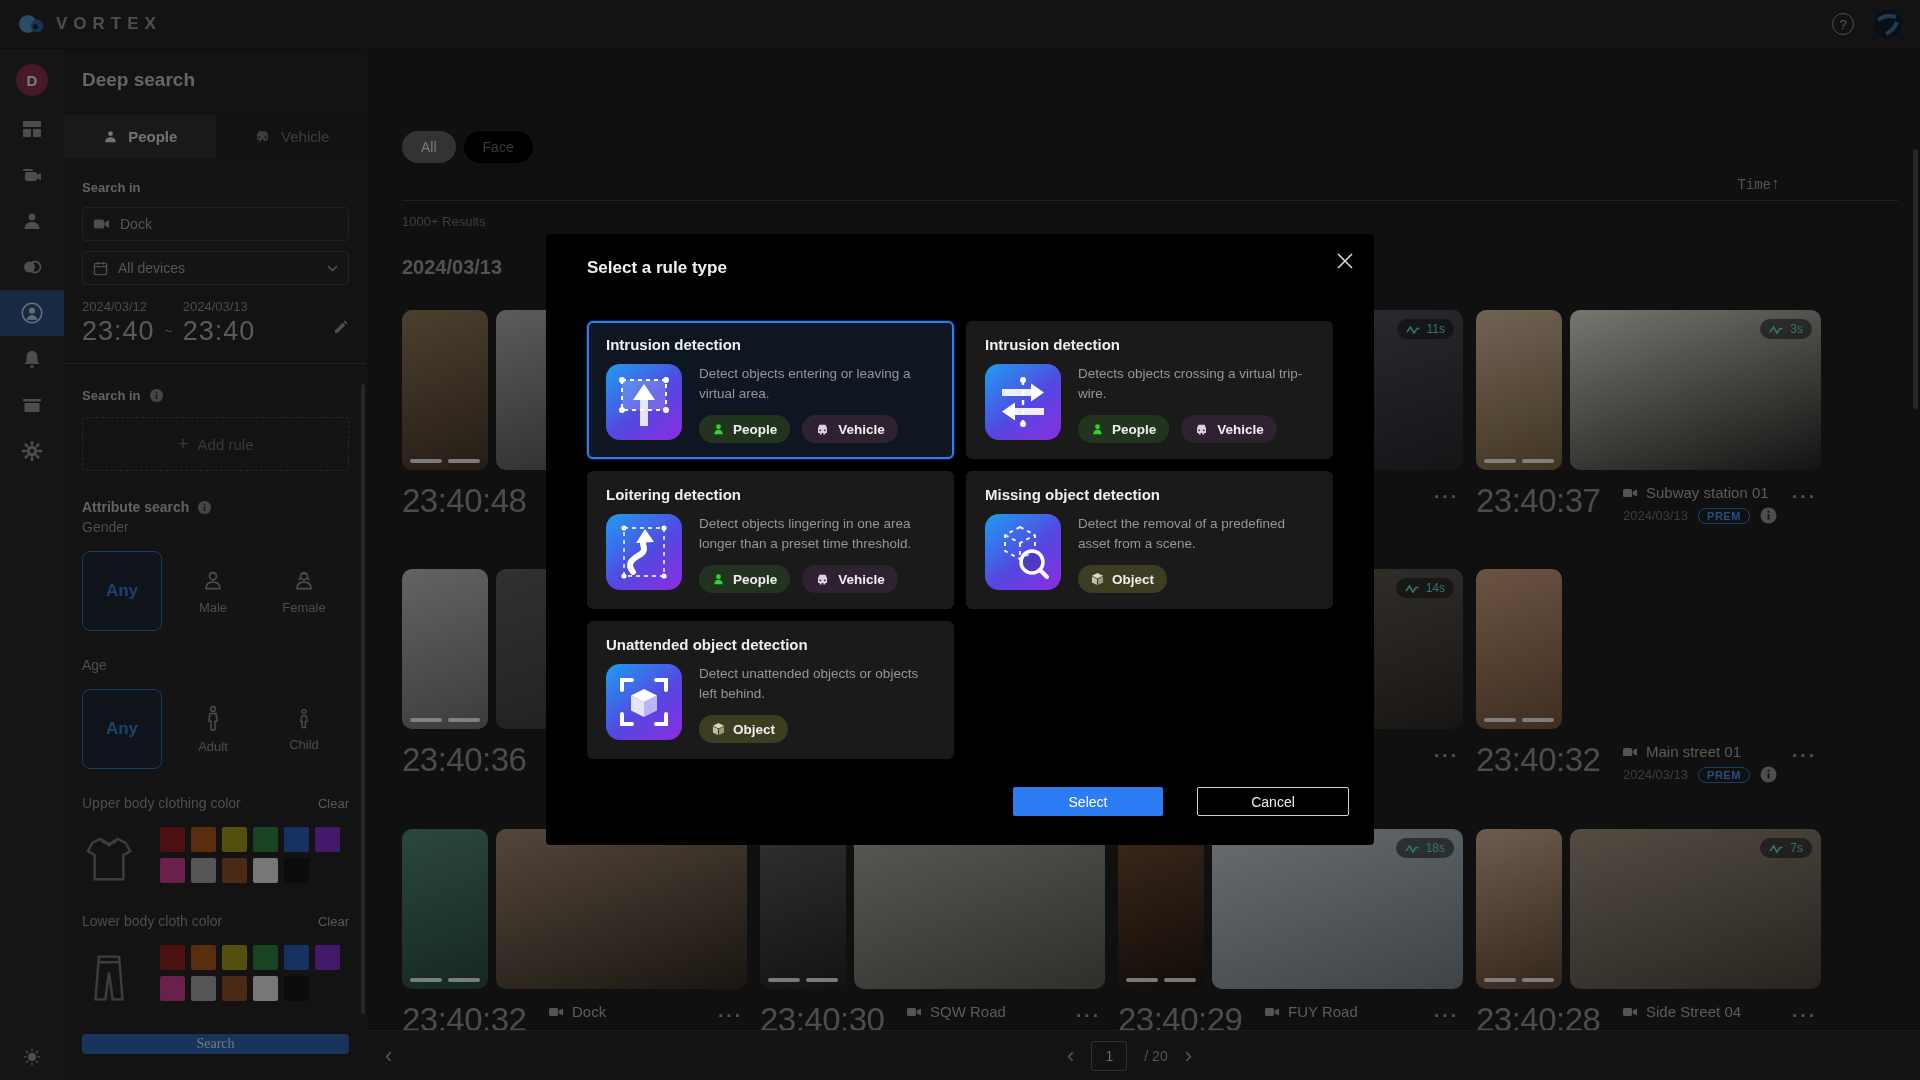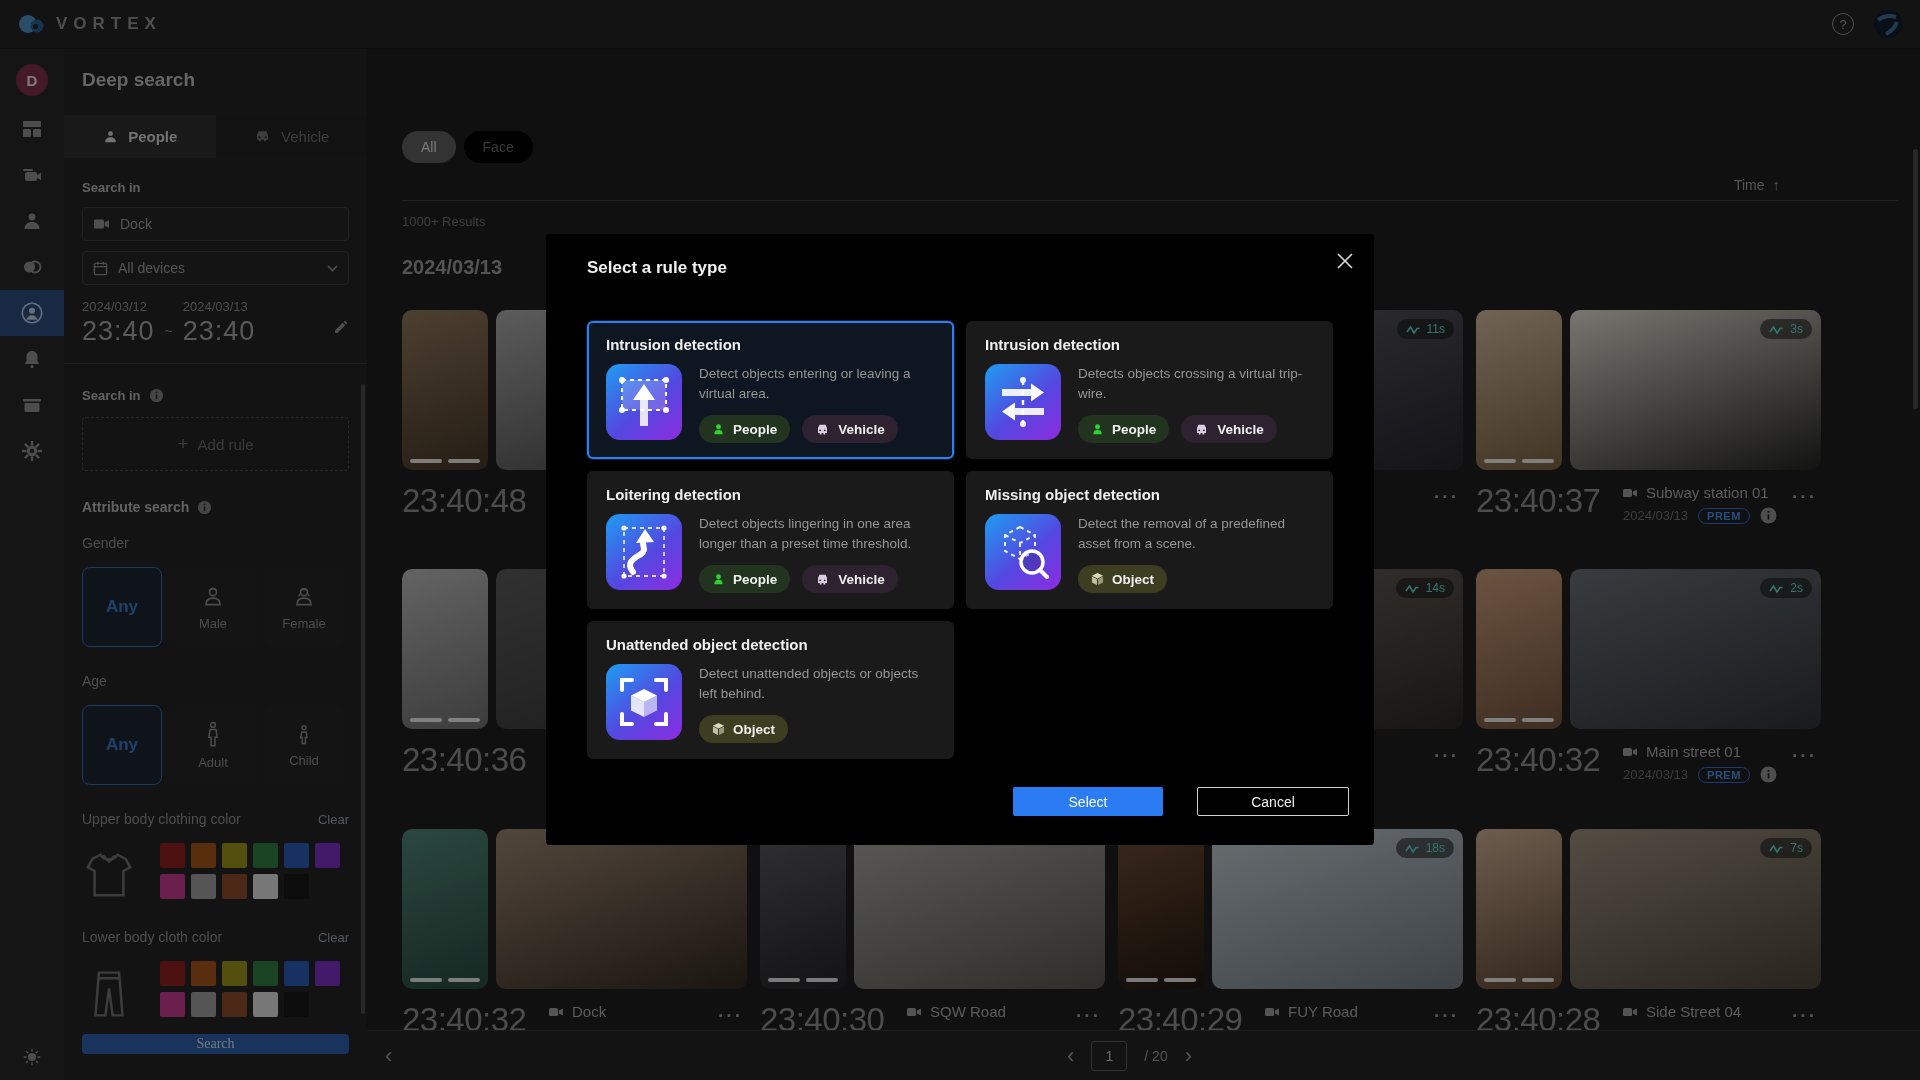--- a/index.html
+++ b/index.html
@@ -63,22 +63,22 @@
   .search-btn { width:100%; height:20px; background:#2d5fa9; border:none; border-radius:4px;
     color:#d6dde8; font-size:14px; font-family:Liberation Serif, serif; cursor:pointer; }
   .panel-scroll { position:absolute; right:2px; top:335px; width:4px; height:630px; background:#474747; border-radius:2px; }
 
   
   .main { position:absolute; left:367px; top:49px; right:0; bottom:50px; background:#1e1e1e; overflow:hidden; }
   .pills { position:absolute; left:35px; top:82px; display:flex; gap:8px; }
   .pill { height:32px; border-radius:16px; padding:0 19px; display:flex; align-items:center; font-size:14px; cursor:pointer; }
   .pill.active { background:#5d5d5d; color:#dedede; }
   .pill.inactive { background:#000000; color:#686868; }
-  .sort { position:absolute; right:140px; top:127px; display:flex; align-items:center; gap:8px;
-    color:#9a9a9a; font-size:14px; cursor:pointer; }
+  .sort { position:absolute; right:140px; top:127px; display:flex; align-items:center; 
+    color:#9a9a9a; font-size:14px; cursor:pointer;font-family:Liberation Mono, monospace; }
   .sort .arrow { font-size:15px; }
   .main-hr { position:absolute; left:35px; right:22px; top:151px; height:1px; background:#3c3c3c; }
   .rescount { position:absolute; left:35px; top:165px; font-size:13px; color:#6f6f6f; }
   .datehead { position:absolute; left:35px; top:207px; font-size:20px; font-weight:bold; color:#989898; }
   .grid { position:absolute; left:35px; top:261px; width:1440px; height:790px; }
   .group { position:absolute; width:345px; }
   .tiles { display:flex; gap:8px; height:160px; }
   .tile { position:relative; border-radius:10px; overflow:hidden; cursor:pointer; }
   .tile.portrait { width:86px; }
   .tile.wide { flex:1; }
@@ -338,21 +338,21 @@
     <div class="lbl" style="margin-top:28px">
       <span style="font-size:14px">Attribute search</span>
       <span>
           <svg width="15" height="15" viewBox="0 0 16 16">
             <circle cx="8" cy="8" r="7" fill="#7f7f7f"></circle>
             <rect x="7.2" y="6.8" width="1.6" height="5" fill="#232323"></rect>
             <circle cx="8" cy="4.6" r="1" fill="#232323"></circle>
           </svg>
         </span>
     </div>
-    <div class="sublbl" style="margin-top:20px">Gender</div>
+    <div class="sublbl" style="margin-top:4px">Gender</div>
     <div class="optrow">
       <div class="optbox selected">
           <span>Any</span>
         </div>
       <div class="optbox">
         <span>
             <svg width="26" height="26" viewBox="0 0 24 24" fill="none" stroke="#8a8a8a" stroke-width="1.5">
               <circle cx="12" cy="7.5" r="3.2"></circle>
               <path d="M8.9 6.6a3.2 3.2 0 0 1 6.2 0"></path>
               <path d="M5.5 19c0-4 2.8-6 6.5-6s6.5 2 6.5 6z"></path>
@@ -609,27 +609,20 @@
       <span class="gmenu">···</span>
     </div>
   </div>
       <div class="group" style="left:1074px;top:259px">
     <div class="tiles">
           <div class="tile portrait" style="background:linear-gradient(160deg,#c59878,#70543d)">
             <span class="scrub">
               <i></i>
               <i></i>
             </span>
-          </div>
-          <div class="tile wide" style="background:linear-gradient(160deg,#676d73,#2e3134)">
-            <span class="badge"><span>
-                <svg width="15" height="11" viewBox="0 0 15 11" fill="none" stroke="#5fd3c7" stroke-width="1.6">
-                  <path d="M1 8 4.5 3l3.5 6 3-4.5h2.5"></path>
-                </svg>
-              </span>2s</span>
           </div>
         </div>
     <div class="gfooter">
       <span class="gtime">23:40:32</span>
       
     <div class="gcam">
       <div class="gcam-line1">
               <span>
                 <svg width="15" height="12" viewBox="0 0 15 12" fill="#9a9a9a">
                   <rect x="0" y="2" width="9" height="8" rx="1.5"></rect>

